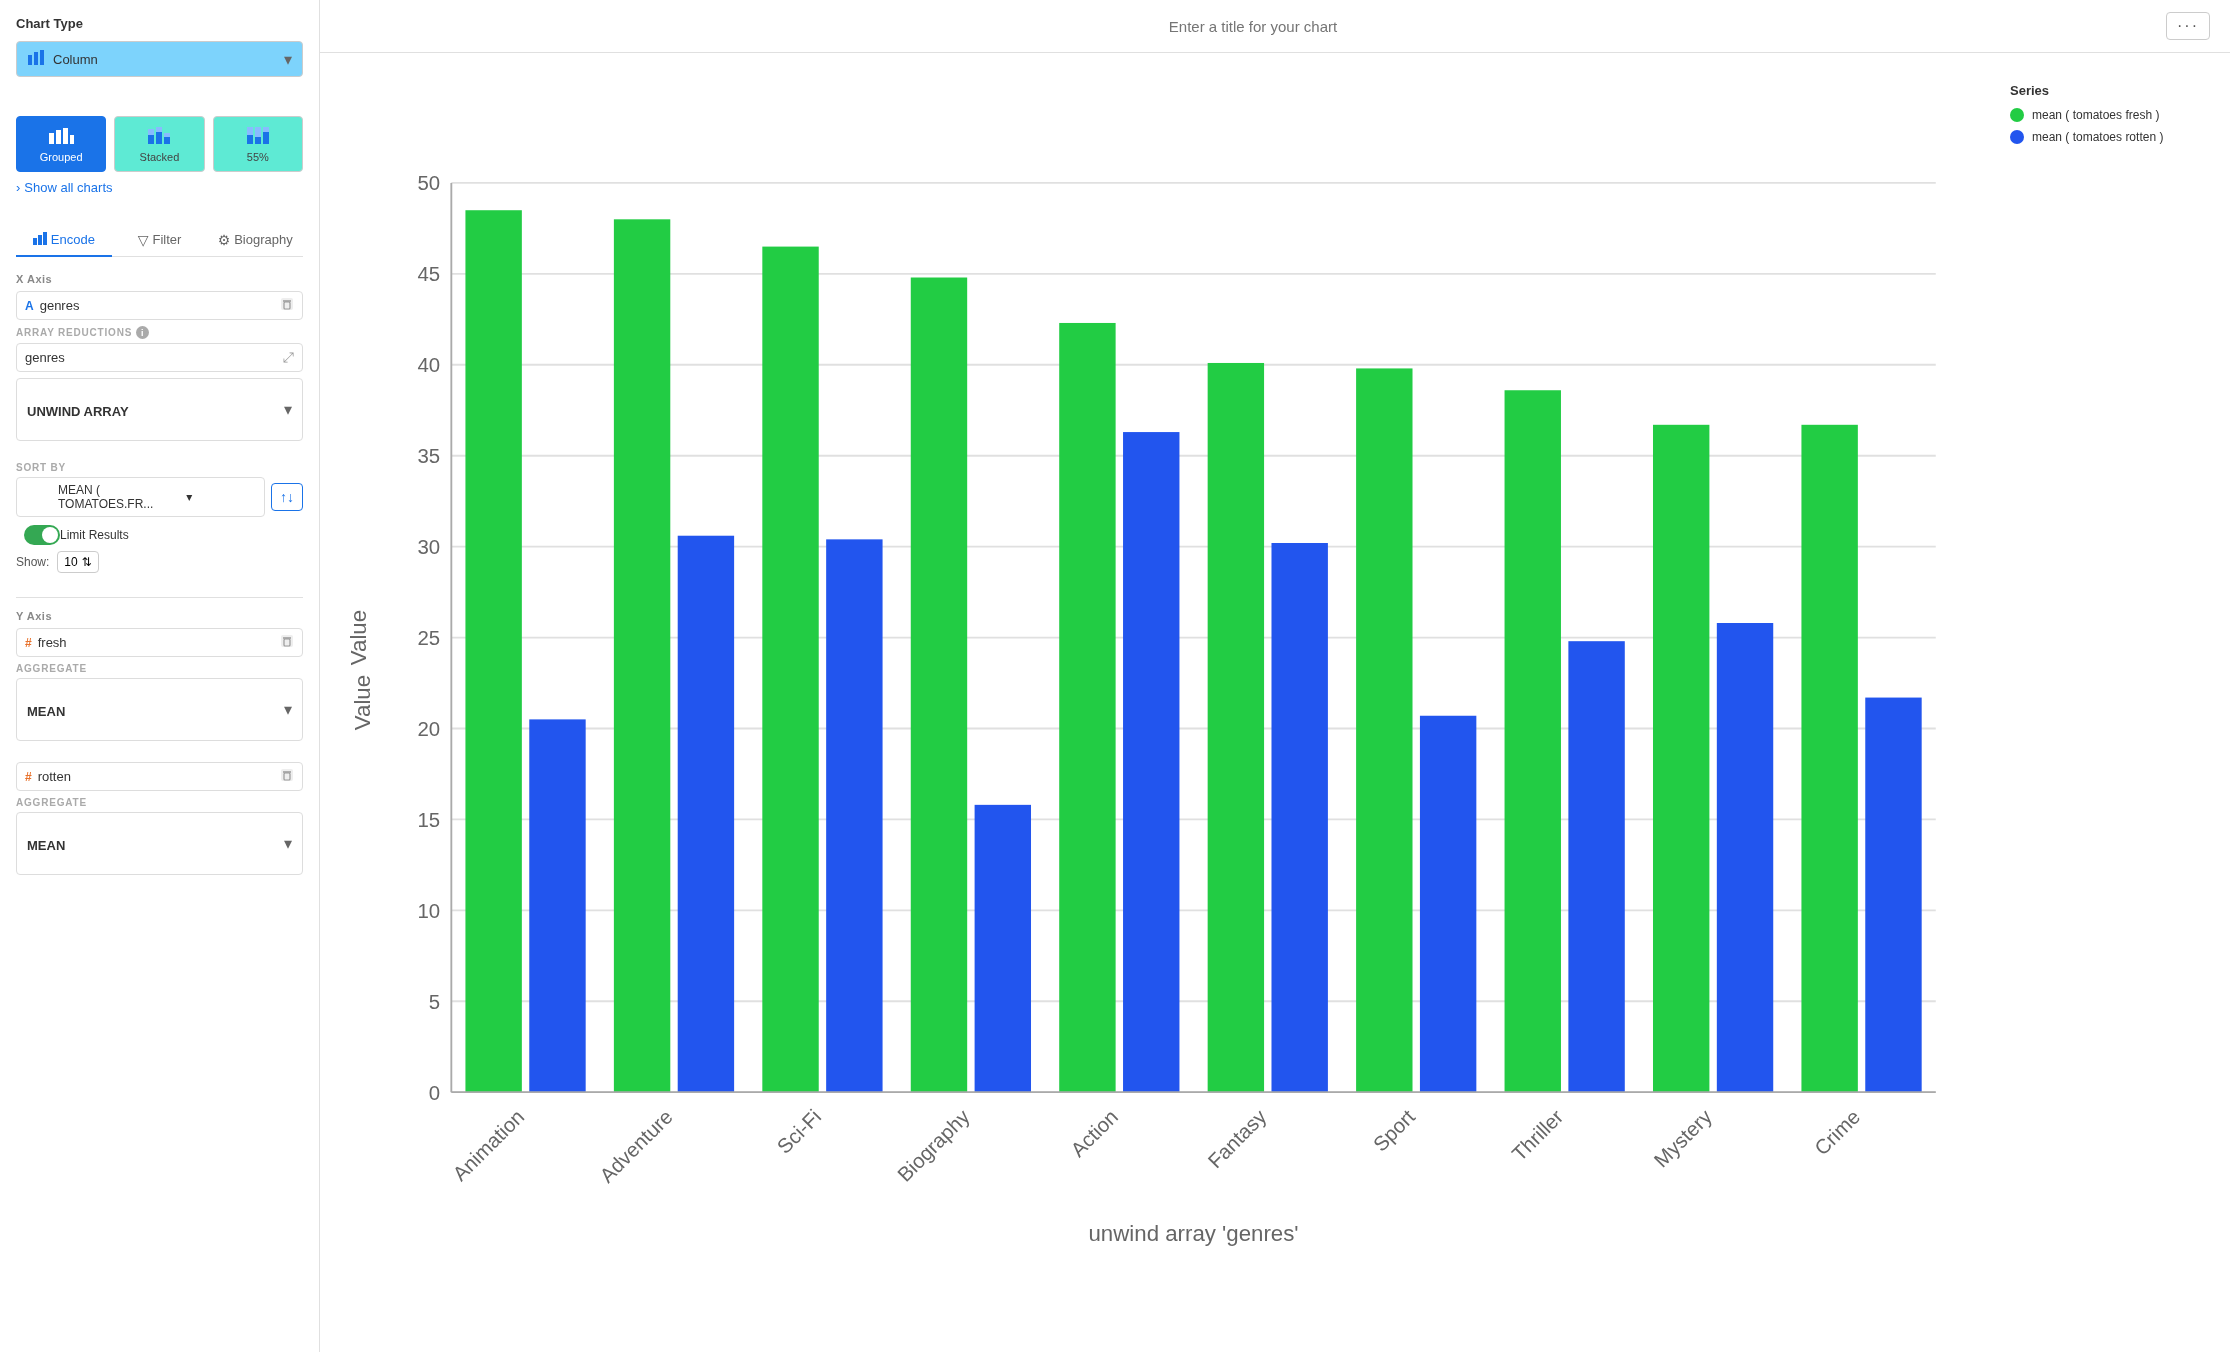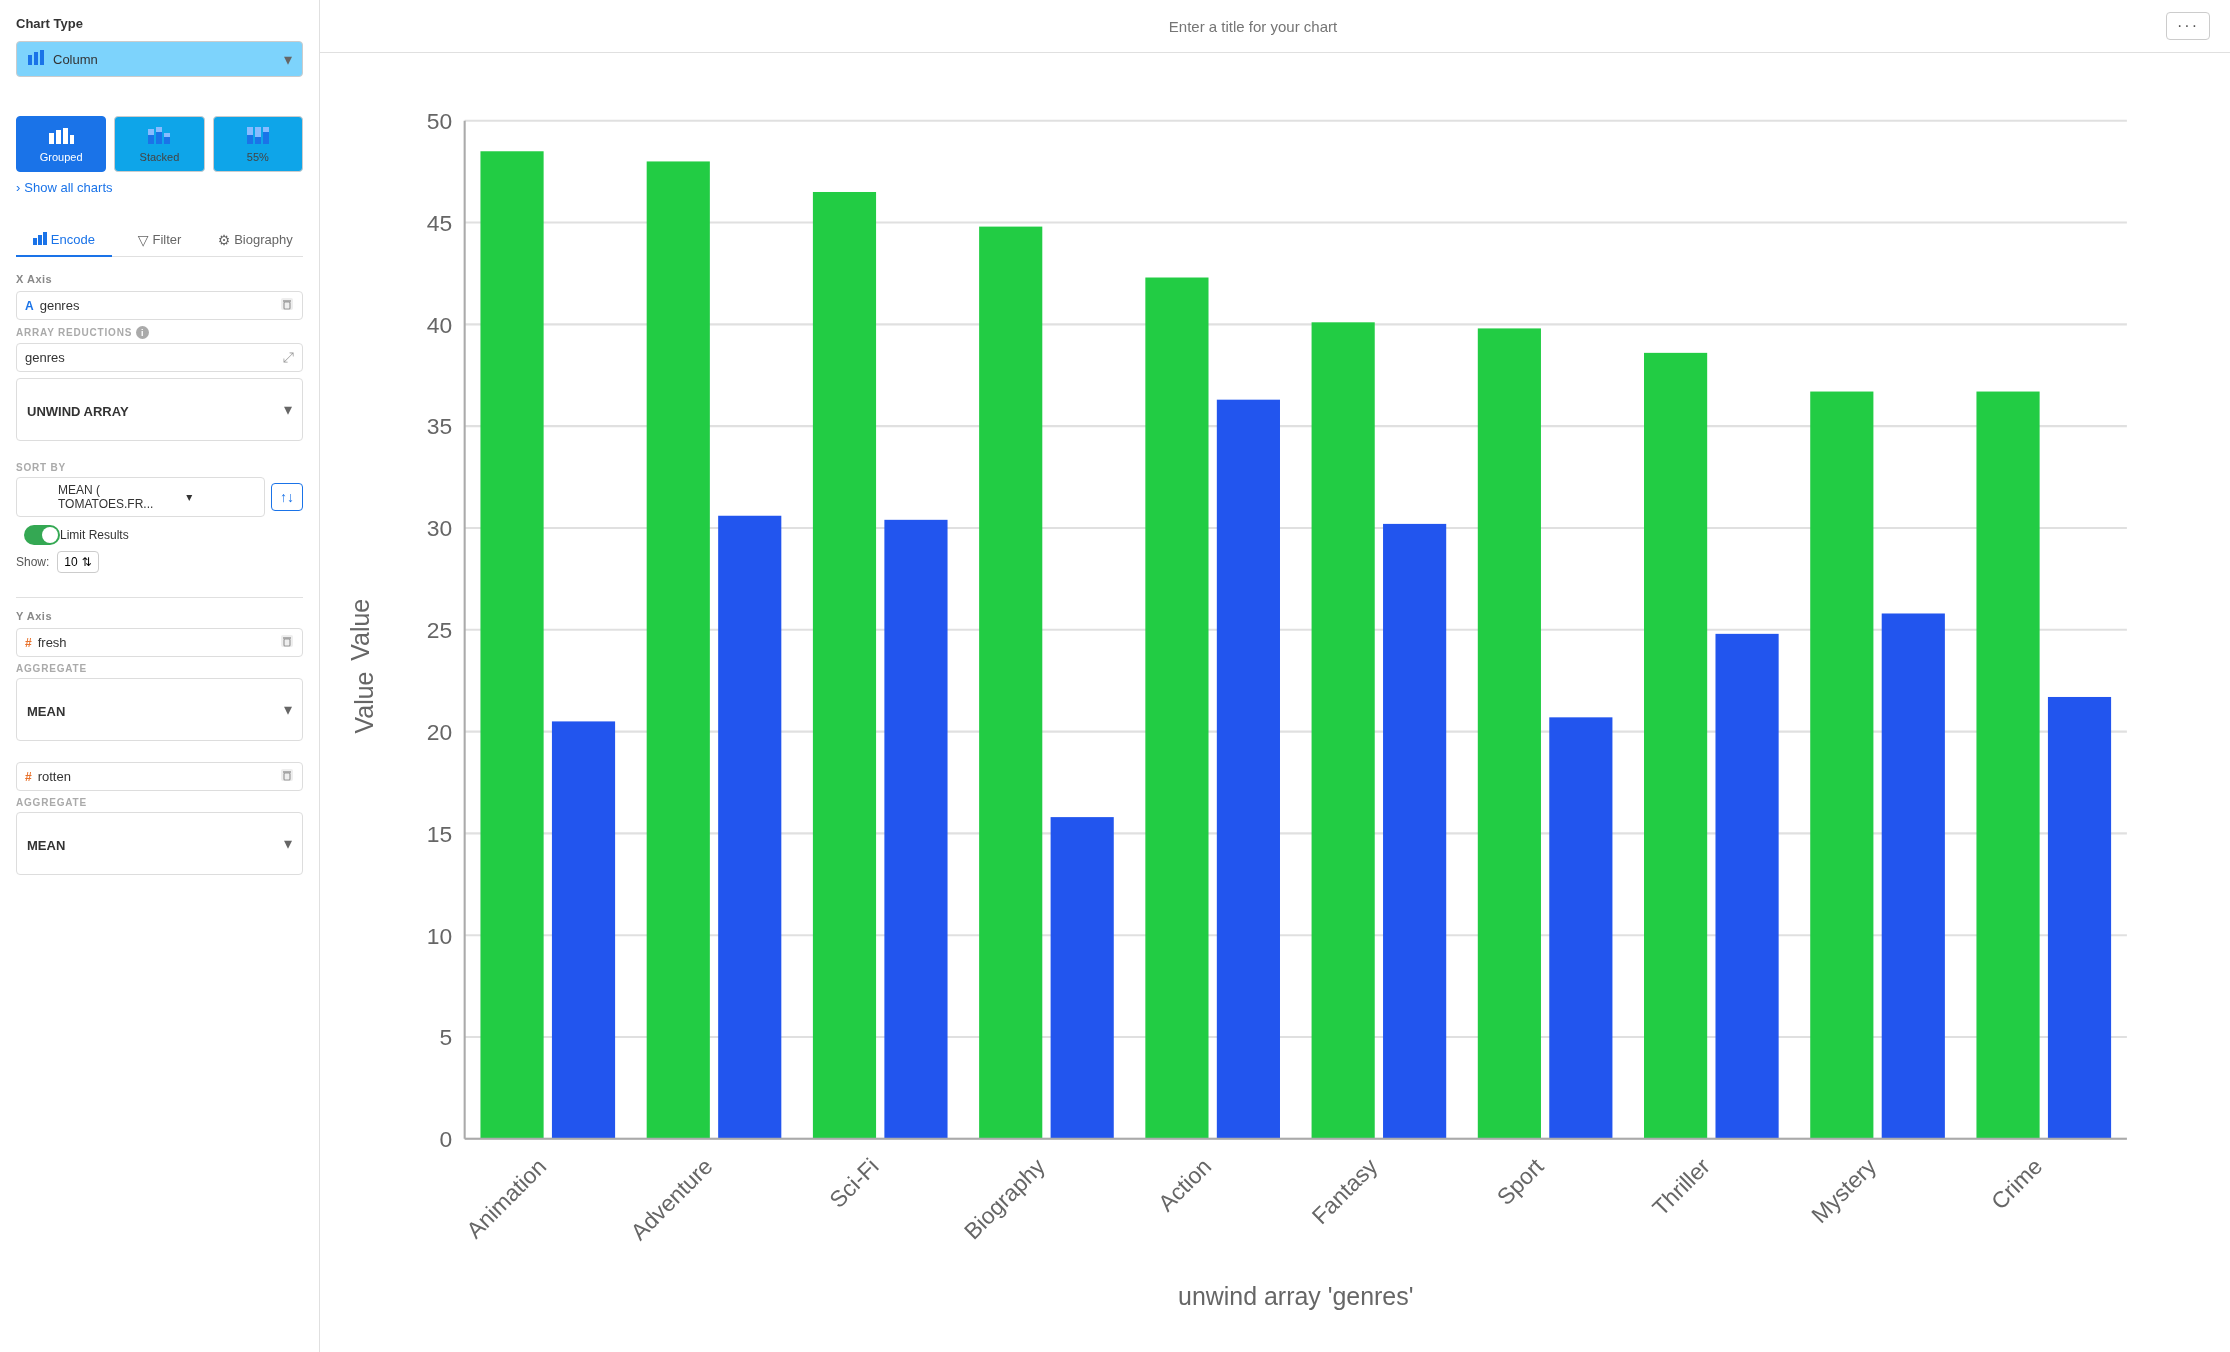--- a/index.html
+++ b/index.html
@@ -57,21 +57,21 @@
     }
     .chart-variant {
       flex: 1;
       border: 1px solid #ccc;
       border-radius: 4px;
       padding: 8px 4px;
       text-align: center;
       cursor: pointer;
       font-size: 11px;
       color: #444;
-      background: #0ea5e9;
+      background: #5eead4;
     }
     .chart-variant.active {
       background: #1a73e8;
       color: #fff;
       border-color: #1a73e8;
     }
     .chart-variant .var-icon {
       display: block;
       margin-bottom: 2px;
       font-size: 16px;
@@ -637,14 +637,25 @@
               <text x="820" y="524" text-anchor="end" font-size="11" fill="#666" transform="rotate(-45, 820, 524)">Crime</text>
             </g>
             <line x1="60" x2="860" y1="510" y2="510" stroke="#aaa" stroke-width="1"></line>
             <line x1="60" x2="60" y1="20" y2="510" stroke="#aaa" stroke-width="1"></line>
           </g>
 
         <text x="460" y="590" text-anchor="middle" font-size="12" fill="#666">unwind array 'genres'</text>
       </svg>
     </div>
 
+    <div class="legend">
+      <div class="legend-title">Series</div>
+      <div class="legend-item">
+        <div class="legend-dot" style="background:#22cc44;"></div>
+        <span>mean ( tomatoes fresh )</span>
+      </div>
+      <div class="legend-item">
+        <div class="legend-dot" style="background:#2255ee;"></div>
+        <span>mean ( tomatoes rotten )</span>
+      </div>
+    </div>
   </div>
 </div>
 
 </body></html>

